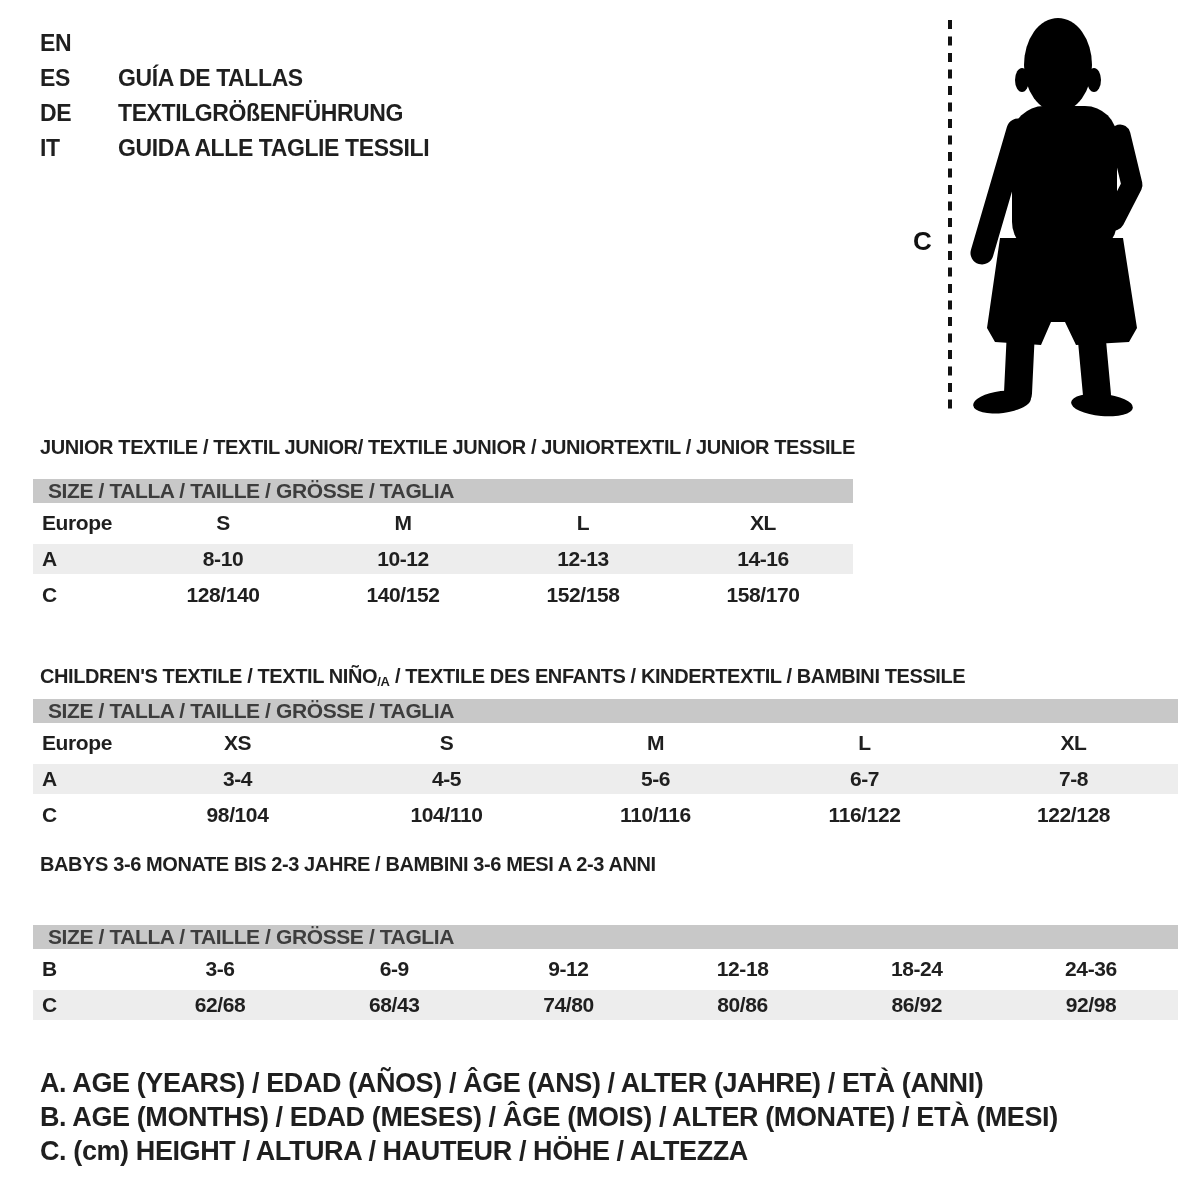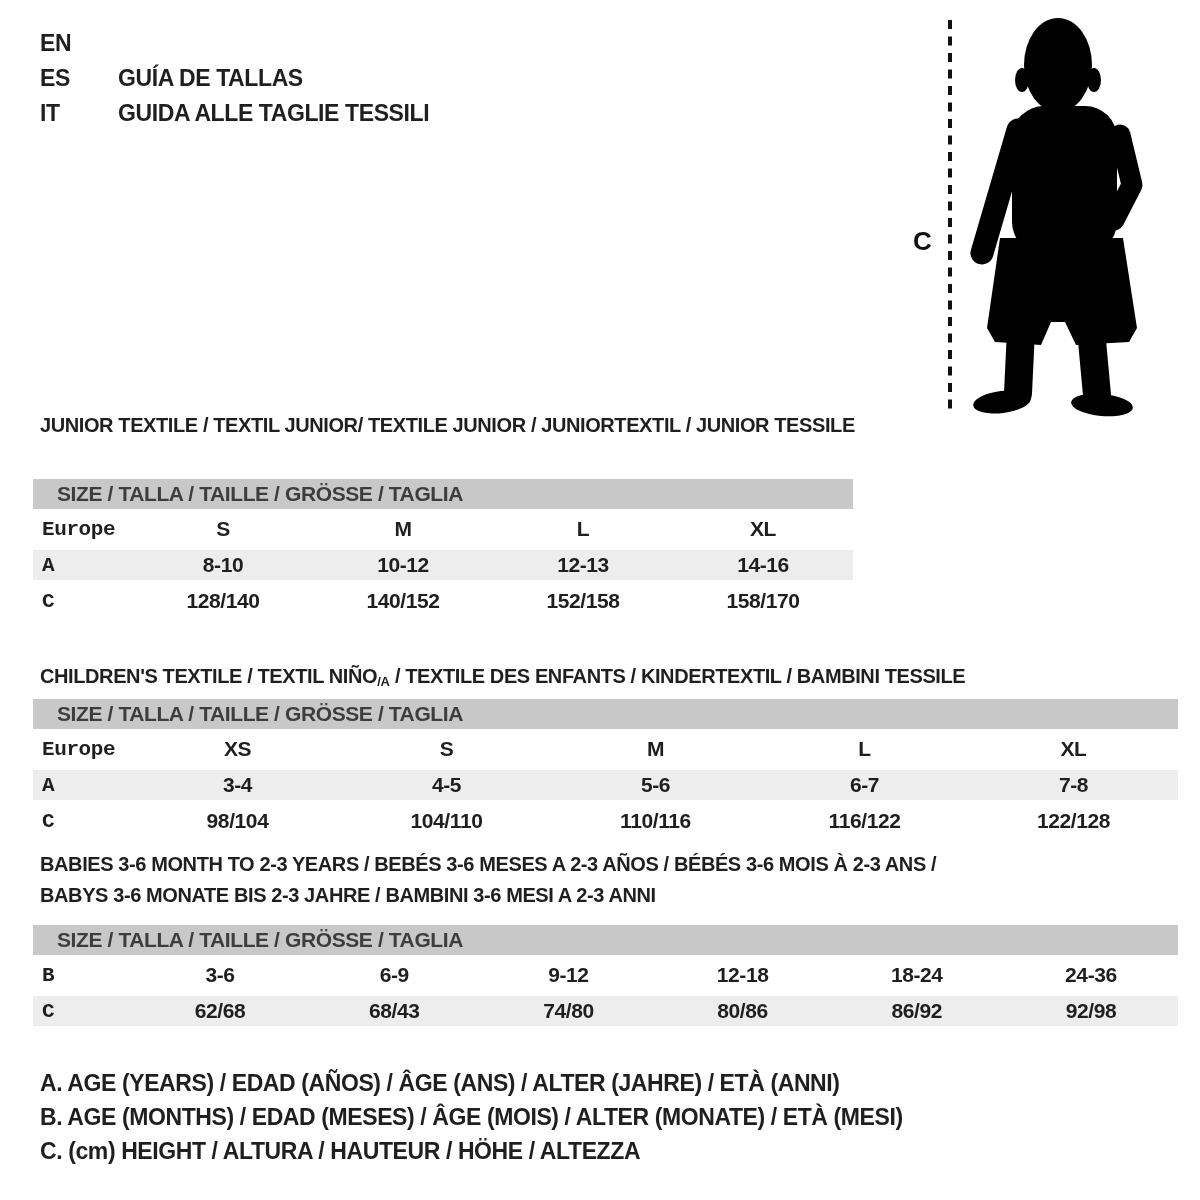--- a/index.html
+++ b/index.html
@@ -13,58 +13,62 @@
   
   .lang-list{position:absolute;left:40px;top:30px;}
   .lang-row{display:flex;height:35px;font-size:23px;}
   .lang-code{width:78px;}
 
   
   .figure{position:absolute;left:895px;top:10px;width:300px;height:410px;}
 
   
   .sec-title{position:absolute;left:40px;font-size:20px;white-space:nowrap;}
-  .t-junior{top:414px;}
+  .t-junior{top:436px;}
   .t-children{top:665px;}
   .t-babies{top:849px;line-height:31px;}
   .sub{font-size:13px;position:relative;top:3px;letter-spacing:-0.2px;}
 
   
   .stable{position:absolute;left:33px;}
   .w-small{width:820px;}
   .w-wide{width:1145px;}
   .tb-junior{top:479px;}
   .tb-children{top:699px;}
   .tb-babies{top:925px;}
   .size-bar{
-    height:30px;background:#c8c8c8;color:#3d3d3d;
-    display:flex;align-items:center;padding-left:24px;font-size:21px;
+    height:24px;background:#c8c8c8;color:#3d3d3d;
+    display:flex;align-items:center;padding-left:15px;font-size:21px;
     margin-bottom:2px;box-sizing:border-box;
   }
   .trow{display:flex;height:36px;align-items:center;font-size:21px;box-sizing:border-box;}
   .trow.shaded{background:#ededed;border-top:3px solid #ffffff;border-bottom:3px solid #ffffff;}
-  .tlabel{width:100px;padding-left:9px;box-sizing:border-box;font-family:Liberation Mono, monospace;}
+  .tlabel{width:100px;padding-left:9px;box-sizing:border-box;}
   .tcell{flex:1;text-align:center;}
 
   
   .legend{position:absolute;left:40px;top:1066px;}
-  .legend-row{height:34px;display:flex;align-items:center;font-size:23px;white-space:nowrap;}
+  .legend-row{height:34px;display:flex;align-items:center;font-size:27px;white-space:nowrap;}
 </style>
 </head>
 <body>
 
 <div class="page">
 
   <div class="lang-list">
     <div class="lang-row">
       <span class="lang-code">EN</span>
     </div>
     <div class="lang-row">
       <span class="lang-code">ES</span>
       <span class="lang-title">GUÍA DE TALLAS</span>
+    </div>
+    <div class="lang-row">
+      <span class="lang-code">DE</span>
+      <span class="lang-title">TEXTILGRÖßENFÜHRUNG</span>
     </div>
     <div class="lang-row">
       <span class="lang-code">IT</span>
       <span class="lang-title">GUIDA ALLE TAGLIE TESSILI</span>
     </div>
   </div>
 
   <svg class="figure" viewBox="0 0 300 410">
     <line x1="55" y1="10" x2="55" y2="403" stroke="#111111" stroke-width="4" stroke-dasharray="9 7.5"></line>
     <text x="18" y="240" font-size="26" font-weight="bold" fill="#111111" font-family="Liberation Sans, sans-serif">C</text>
@@ -134,21 +138,20 @@
       <span class="tlabel">C</span>
       <span class="tcell">98/104</span>
       <span class="tcell">104/110</span>
       <span class="tcell">110/116</span>
       <span class="tcell">116/122</span>
       <span class="tcell">122/128</span>
     </div>
   </div>
 
   <div class="sec-title t-babies">
-    <div>BABIES 3-6 MONTH TO 2-3 YEARS / BEBÉS 3-6 MESES A 2-3 AÑOS / BÉBÉS 3-6 MOIS À 2-3 ANS /</div>
     <div>BABYS 3-6 MONATE BIS 2-3 JAHRE / BAMBINI 3-6 MESI A 2-3 ANNI</div>
   </div>
   <div class="stable w-wide tb-babies">
     <div class="size-bar">SIZE / TALLA / TAILLE / GRÖSSE / TAGLIA</div>
     <div class="trow">
       <span class="tlabel">B</span>
       <span class="tcell">3-6</span>
       <span class="tcell">6-9</span>
       <span class="tcell">9-12</span>
       <span class="tcell">12-18</span>

